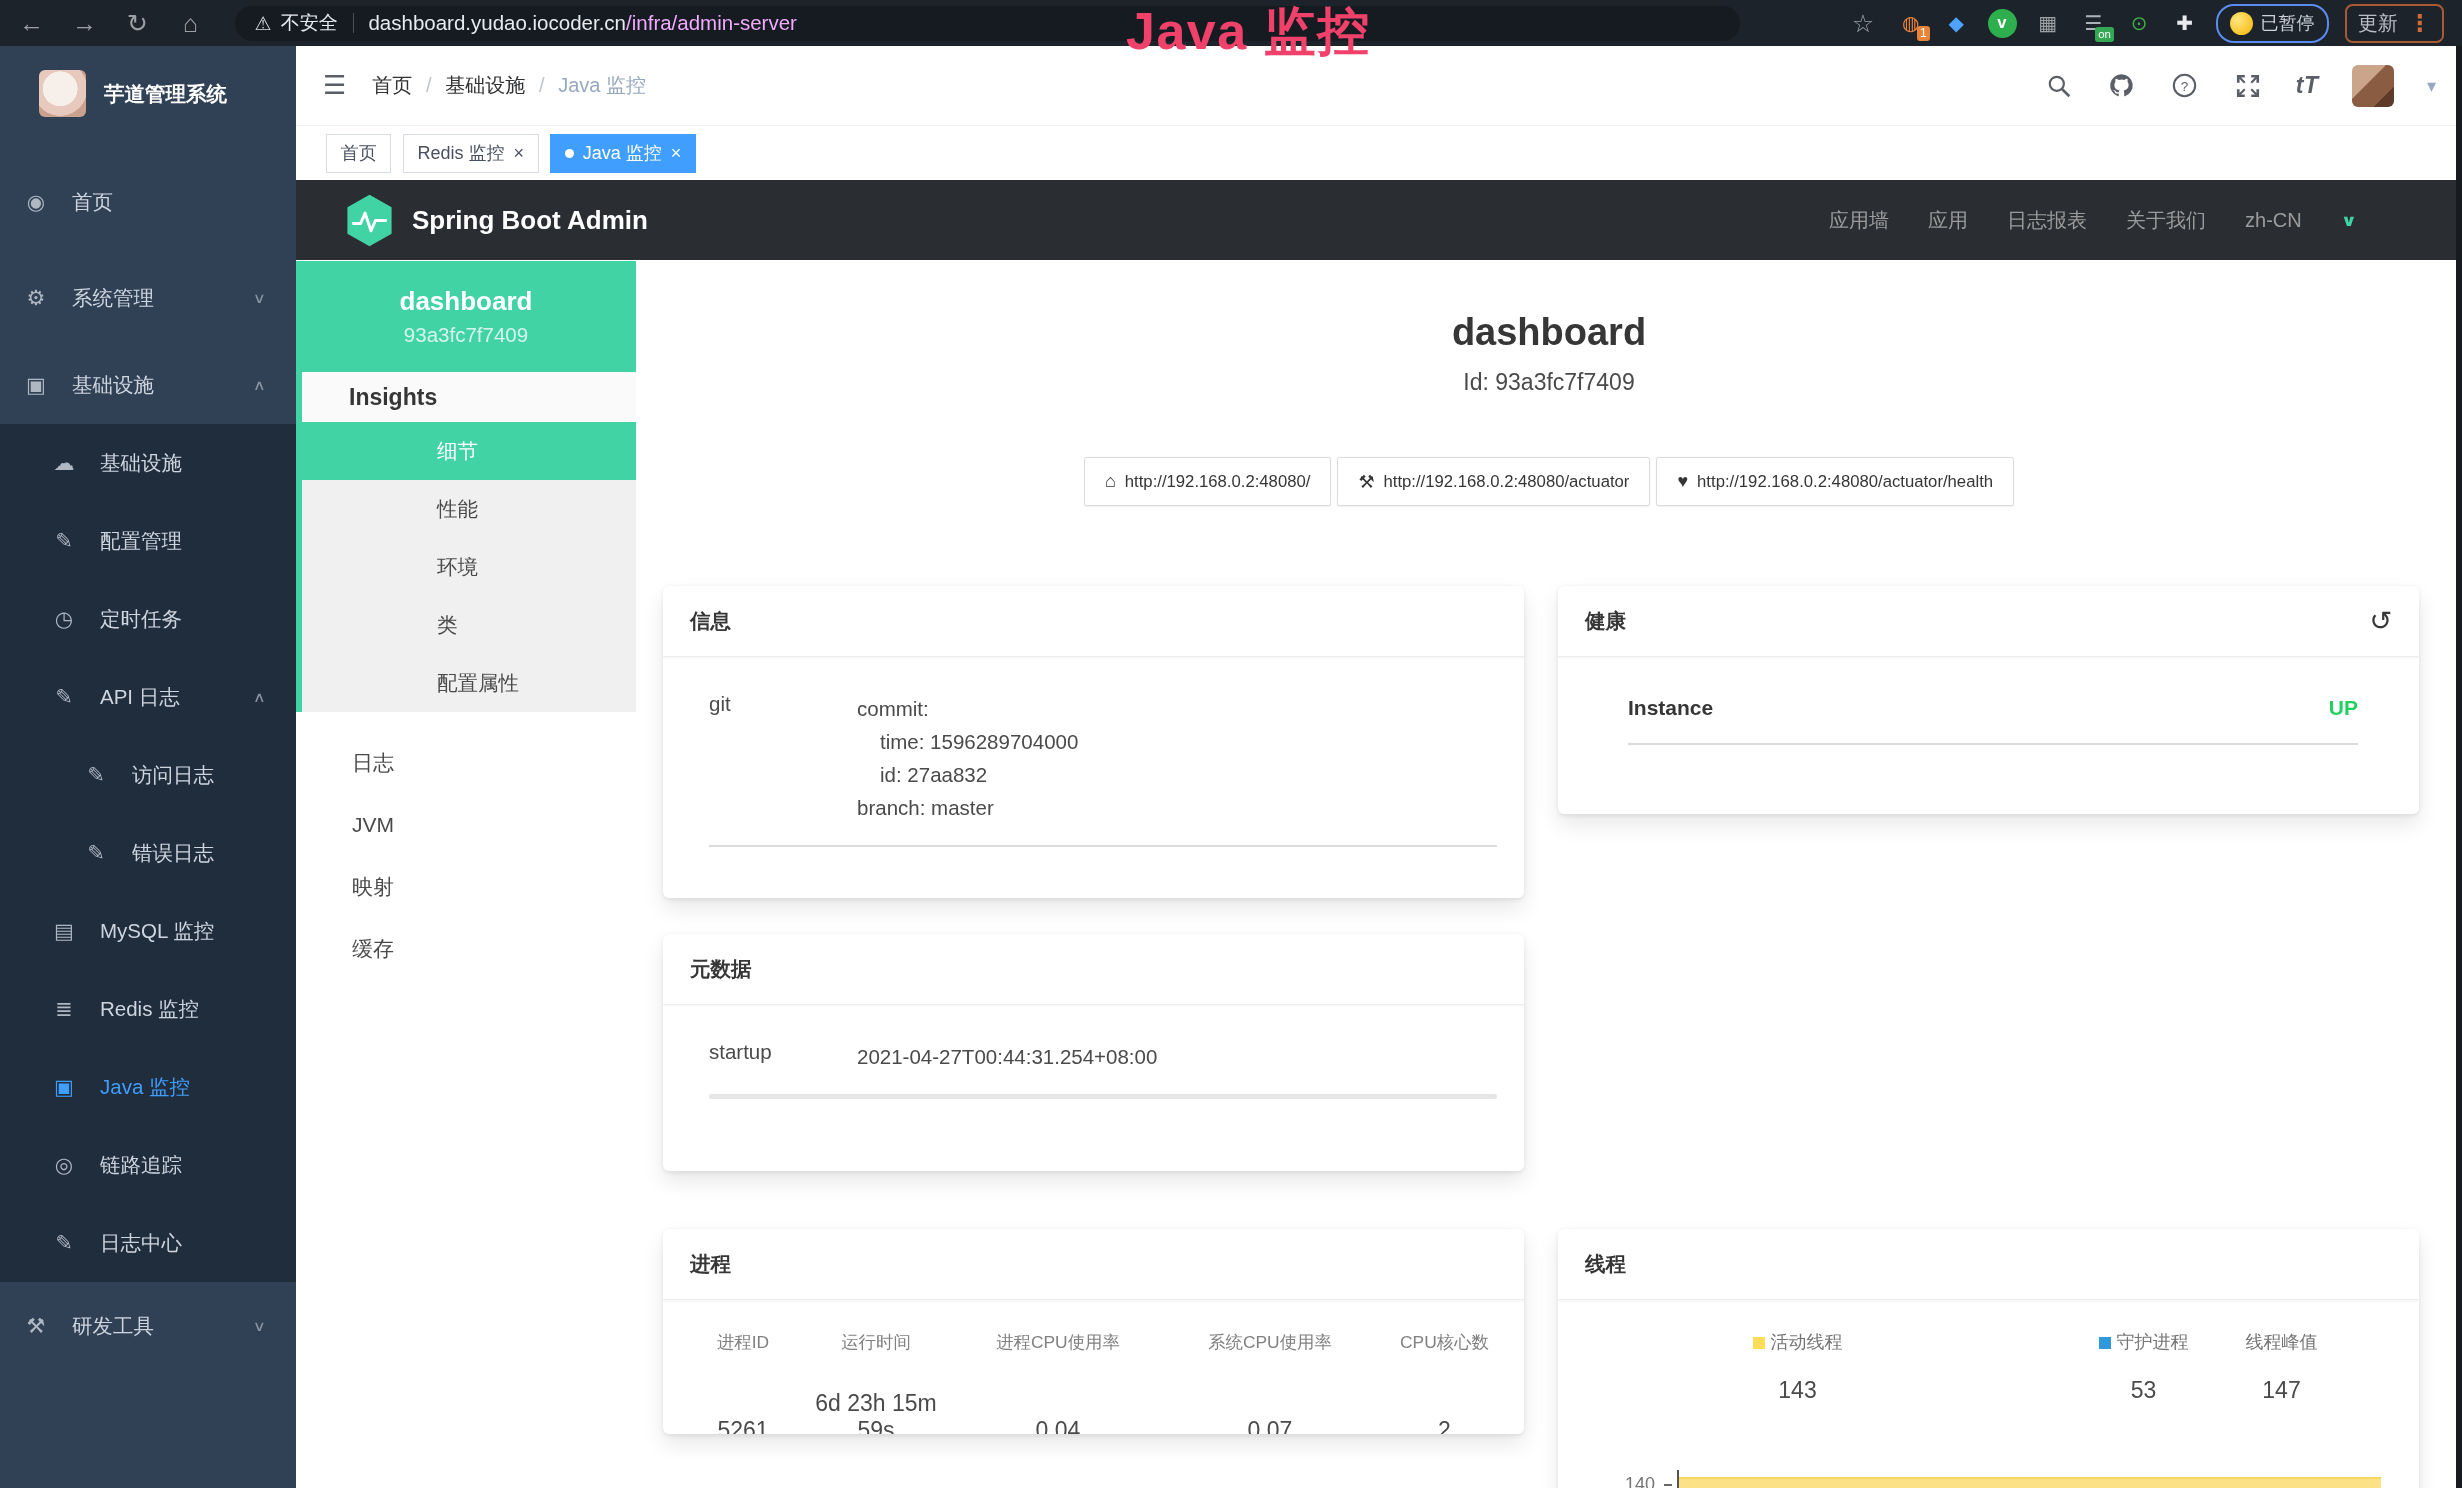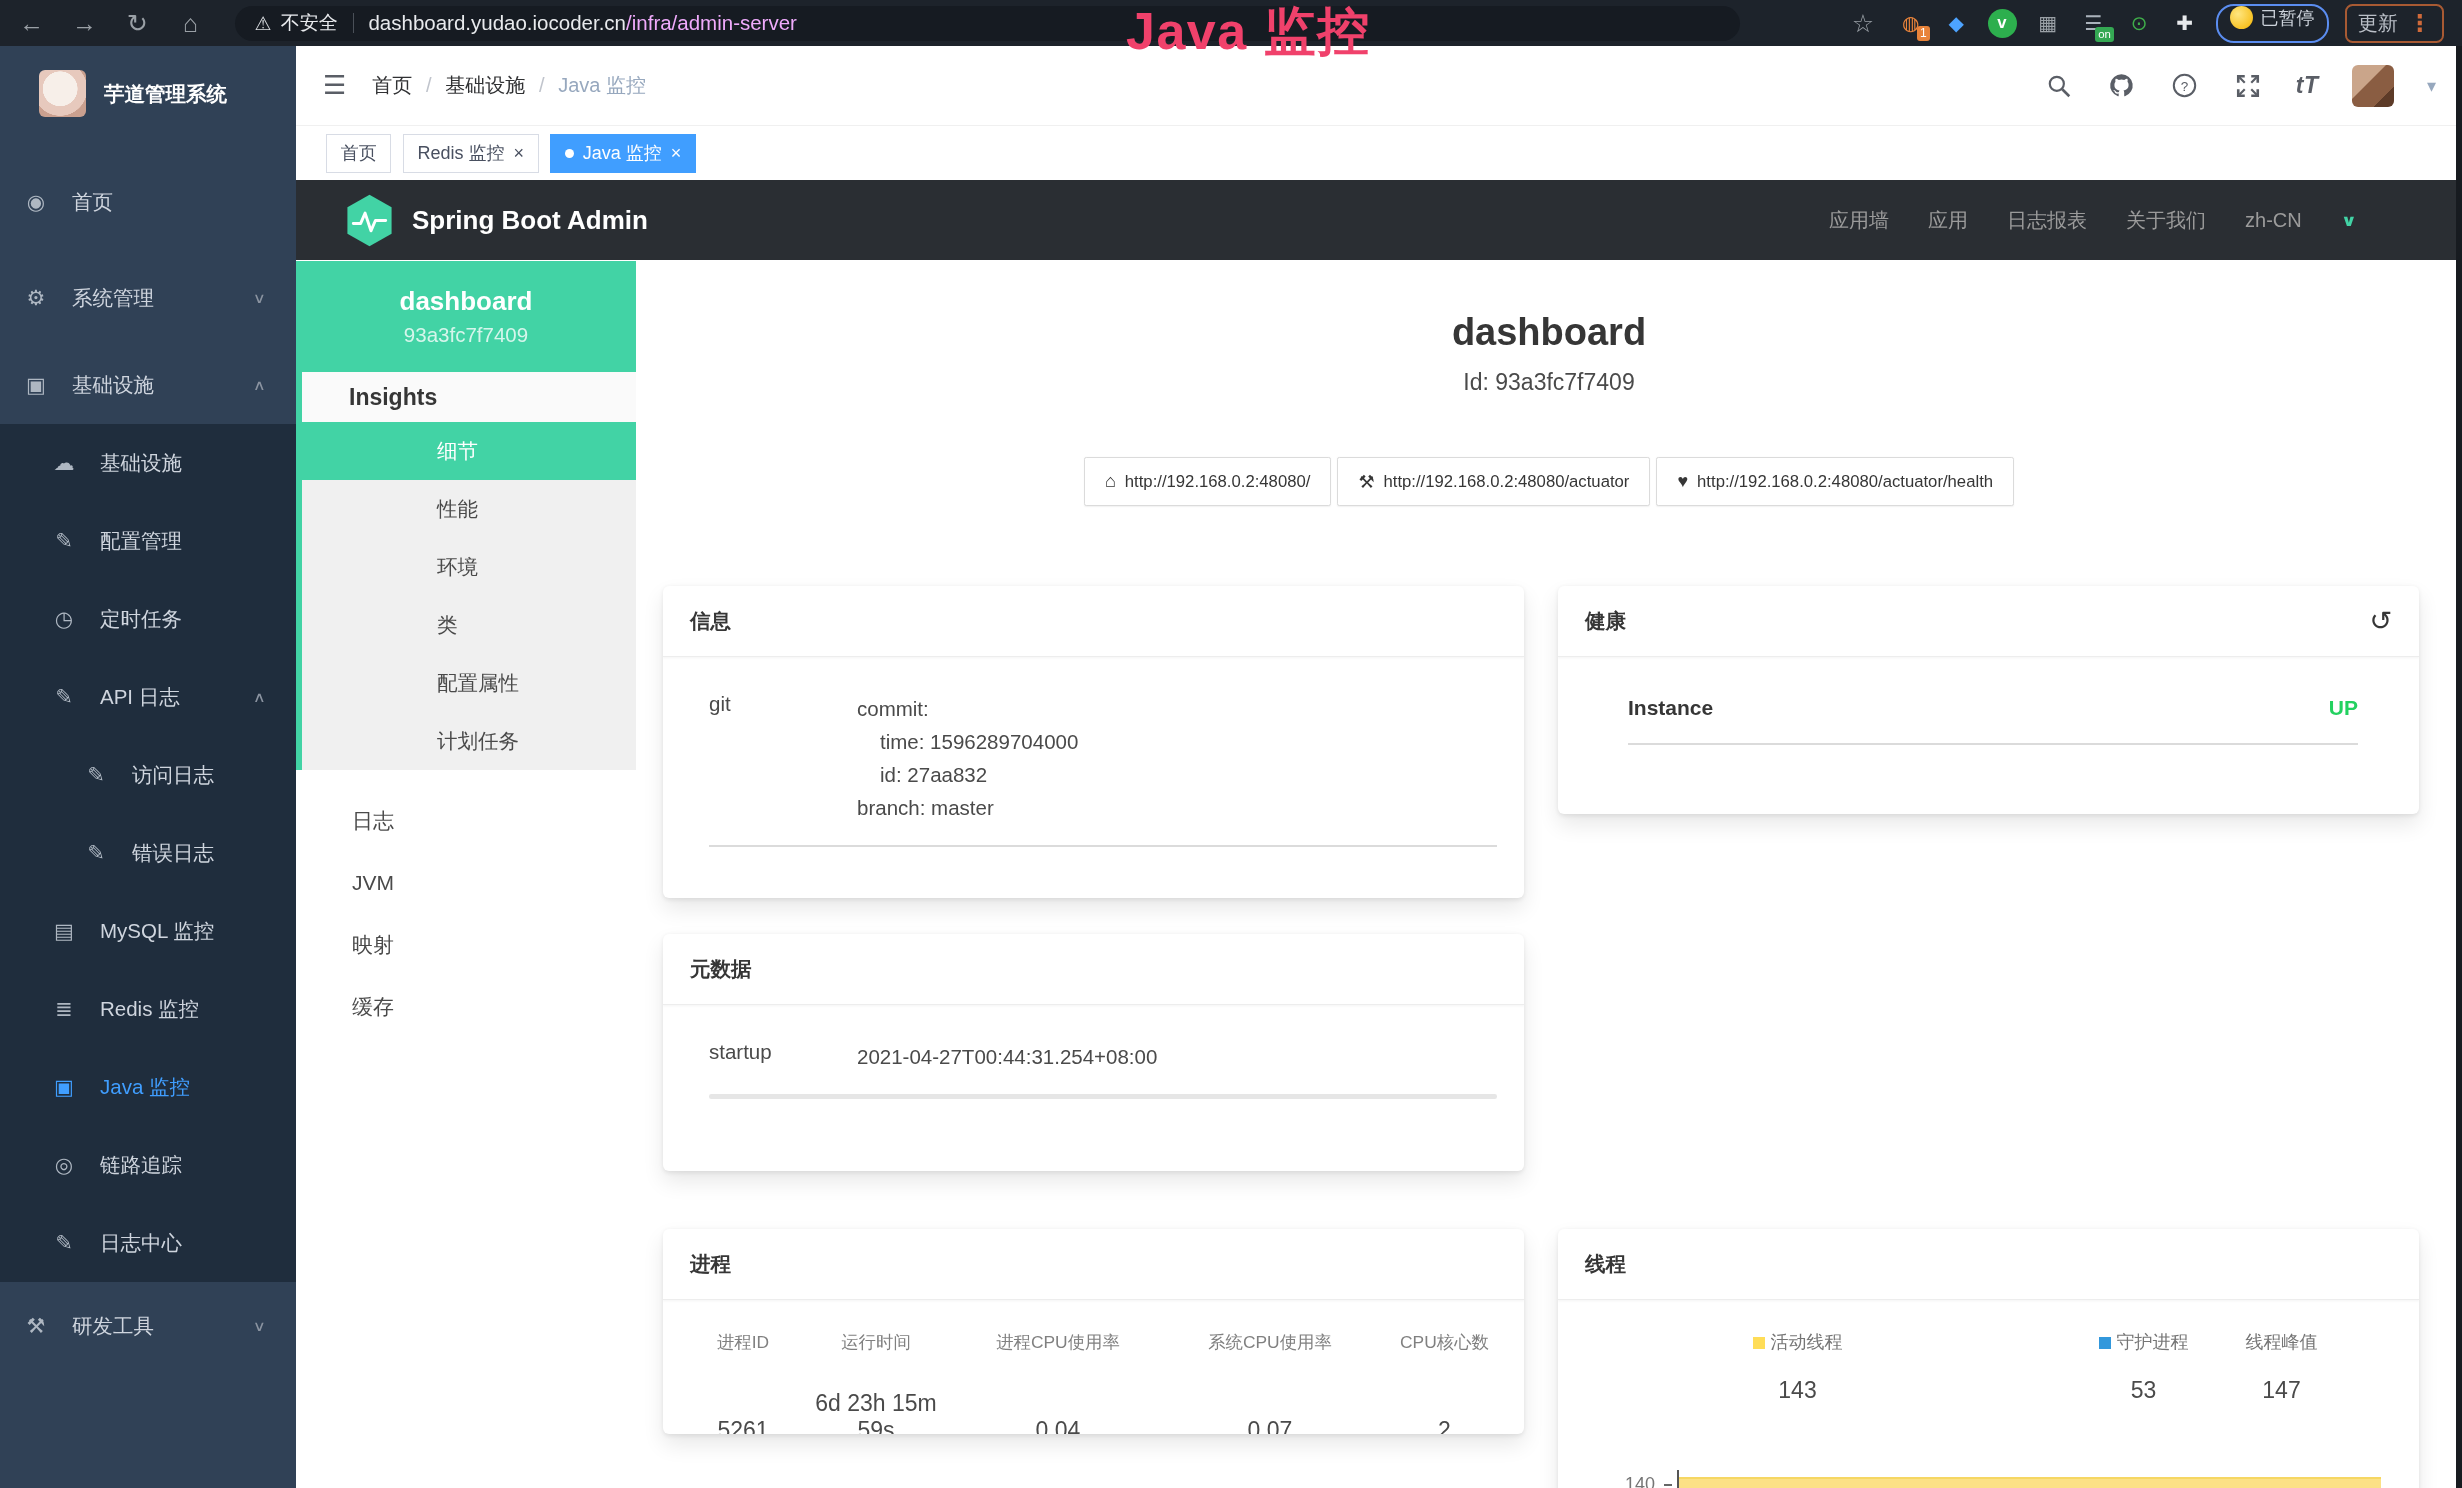--- a/index.html
+++ b/index.html
@@ -11,21 +11,21 @@
   .omnibox{height:35px;border-radius:18px;background:#161b22;display:flex;align-items:center;padding:0 20px;box-sizing:border-box;width:1505px;flex:none;margin-left:7.6px;}
   .warn{color:#dadde1;font-size:19px;margin-right:9px;}
   .sec-label{color:#e8eaed;font-size:19px;}
   .vsep{width:0.8px;height:20px;background:#4a5058;margin:0 15px;flex:none;}
   .url-host{color:#e8eaed;font-size:20.5px;}
   .url-path{color:#f0abfc;font-size:20.5px;}
   .b-right{margin-left:auto;display:flex;align-items:center;gap:16.7px;}
   .ext{width:29px;height:29px;border-radius:6px;display:flex;align-items:center;justify-content:center;font-size:20px;position:relative;flex:none;}
   .badge{position:absolute;right:-4.6px;bottom:-3px;background:#e8833a;color:#fff;font-size:12px;border-radius:3px;padding:0 3px;line-height:15px;}
   .badge-on{position:absolute;right:-6px;bottom:-4.6px;background:#34a853;color:#fff;font-size:11.4px;border-radius:3px;padding:0 3px;line-height:15px;}
-  .pause-pill{height:35px;border:2.3px solid #5b8df0;border-radius:18px;display:flex;align-items:flex-start;gap:7.6px;padding:0 12px;font-family:Liberation Serif, serif;}
+  .pause-pill{height:35px;border:2.3px solid #5b8df0;border-radius:18px;display:flex;align-items:center;gap:7.6px;padding:0 12px;font-family:Liberation Serif, serif;}
   .emoji{width:23px;height:23px;border-radius:50%;background:radial-gradient(circle at 35% 35%,#ffe680,#f4b400);flex:none;}
   .pause-label{color:#ccd2da;font-size:18px;}
   .update-box{height:35px;border:2.3px solid #a85a33;border-radius:7.6px;display:flex;align-items:center;gap:10.6px;padding:0 10.6px;margin-right:3px;}
   .update-label{color:#b9bec6;font-size:20px;}
   .update-dots{color:#d06a3a;font-size:23px;font-weight:bold;line-height:1;}
   
   .app-sidebar{left:0;top:46px;width:296px;height:1443px;background:#304156;overflow:hidden;z-index:5;}
   .logo-row{display:flex;align-items:center;padding:20px 0 0 39px;gap:18px;height:55px;}
   .logo-img{width:47px;height:47px;border-radius:6px;background:radial-gradient(circle at 45% 40%,#f7efe9 0 45%,#e7c9bd 46% 70%,#caa08f 71%);flex:none;}
   .logo-title{color:#fff;font-size:20.5px;font-weight:bold;}
@@ -305,21 +305,20 @@
     <span class="inst-name">dashboard</span>
     <span class="inst-id">93a3fc7f7409</span>
   </div>
   <div class="group">
     <div class="group-head">Insights</div>
     <div class="g-item active">细节</div>
     <div class="g-item">性能</div>
     <div class="g-item">环境</div>
     <div class="g-item">类</div>
     <div class="g-item">配置属性</div>
-    <div class="g-item">计划任务</div>
   </div>
   <div class="root-items">
     <div class="r-item">日志</div>
     <div class="r-item">JVM</div>
     <div class="r-item">映射</div>
     <div class="r-item">缓存</div>
   </div>
 </div>
 
 <div class="abs sba-main">

